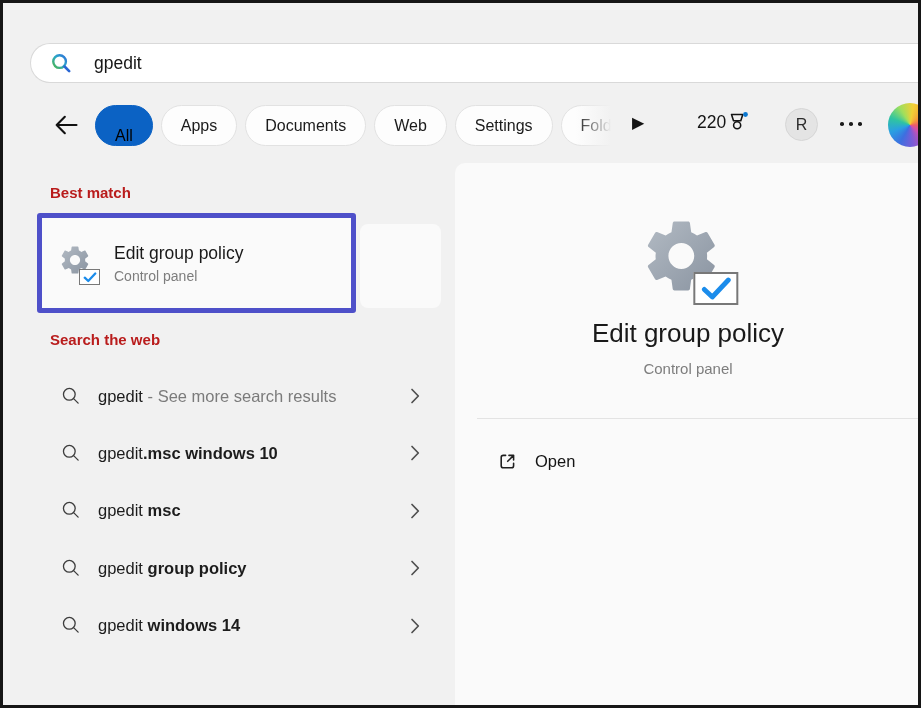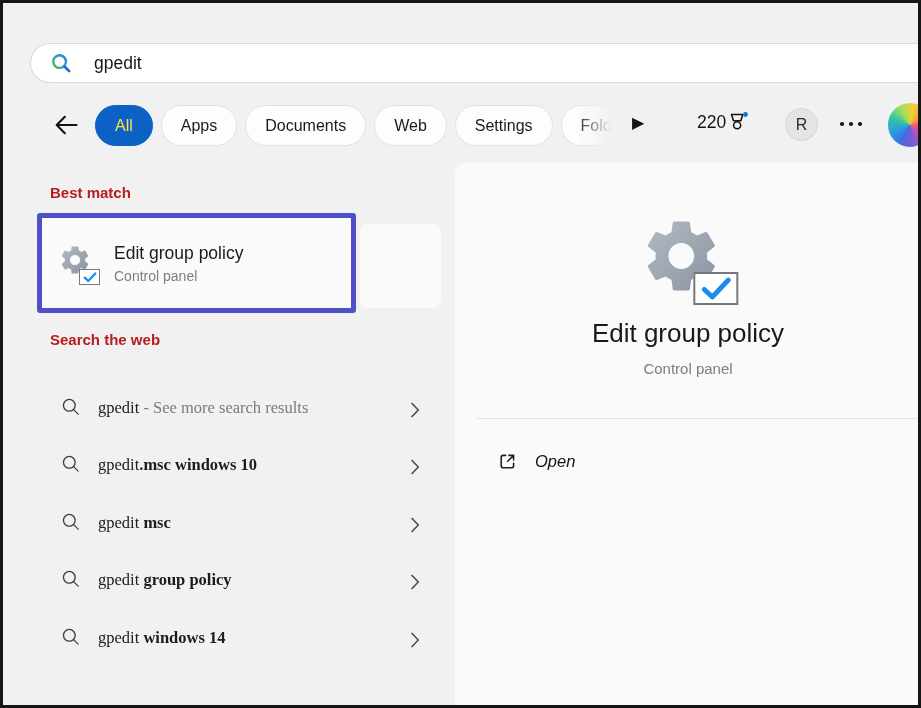--- a/index.html
+++ b/index.html
@@ -26,21 +26,21 @@
 
   
   .filterrow{position:absolute; left:0; top:103px; right:0; height:44px; z-index:5;}
   .back-btn{position:absolute; left:52px; top:8px; width:28px; height:28px; cursor:pointer;}
   .pills{position:absolute; left:95px; top:1px; display:flex; gap:8px; align-items:center;}
   .pill{
     height:41px; border-radius:21px; padding:0 19px; display:flex; align-items:center;
     background:#fdfdfd; border:1px solid #e2e2e2; font-size:16px; color:#1b1b1b;
     white-space:nowrap; cursor:pointer;
   }
-  .pill.active{background:var(--accent); border-color:var(--accent); color:#fde047;}
+  .pill.active{background:var(--accent); border-color:var(--accent); color:#000000;align-items:flex-end;}
   .pill-clip{position:relative; width:57px; height:43px; overflow:hidden;}
   .pill-clip .pill{position:absolute; left:0; top:1px;}
   .pill-clip::after{
     content:""; position:absolute; inset:0;
     background:linear-gradient(90deg, rgba(241,241,241,0) 25%, var(--page-bg) 88%);
   }
   .scroll-more{position:absolute; left:632px; top:10px; font-size:16px; color:#141414; cursor:pointer;}
   .rewards{position:absolute; left:697px; top:7px; display:flex; align-items:center; gap:0; cursor:pointer;}
   .rewards-count{font-size:17.5px; color:#141414;}
   .avatar{
@@ -78,44 +78,43 @@
   .gear-wrap{position:relative; width:100%; height:100%;}
   .gear-wrap svg.gear{position:absolute; left:0; top:0;}
   .checkbox{
     position:absolute; background:#fff; border:2px solid #787878;
     display:flex; align-items:center; justify-content:center;
   }
   .app-icon .checkbox{right:-2px; bottom:-2px; width:21px; height:16px; border-width:1.5px;}
 
   .suggestions{position:absolute; left:40px; top:374px; width:392px;}
   .srow{
-    height:44px; margin-bottom:13.4px; display:flex; align-items:flex-end; cursor:pointer;
+    height:44px; margin-bottom:13.4px; display:flex; align-items:center; cursor:pointer;
     border-radius:6px;
-    font-family:Liberation Serif, serif;
   }
   .srow .sicon{margin-left:21px; width:21px; height:21px; flex:0 0 auto;}
   .srow .stext{margin-left:16px; font-size:16.5px; color:#1c1c1c; white-space:pre;}
   .stext .rest-bold{font-weight:700;}
   .stext .rest-muted{color:#7b7b7b;}
   .srow .chev{margin-left:auto; margin-right:12px; width:10px; height:16px; flex:0 0 auto;}
 
   
   .preview{
     position:absolute; left:455px; top:163px; right:0; bottom:0;
     background:var(--card-bg); border-radius:10px 0 0 0; z-index:4;
   }
   .preview .big-icon{position:absolute; left:50%; transform:translateX(-54%); top:50px; width:92px; height:88px;}
   .big-icon .checkbox{right:-8px; bottom:-4px; width:45px; height:33px;}
   .preview-title{position:absolute; left:0; right:0; top:155px; text-align:center;
     font-size:26px; color:#191919;}
   .preview-sub{position:absolute; left:0; right:0; top:197px; text-align:center;
     font-size:15px; color:#7d7d7d;}
   .pdivider{position:absolute; left:22px; right:0; top:255px; height:1px; background:#e3e3e3;}
   .open-row{position:absolute; left:14px; right:14px; top:278px; height:40px;
-    display:flex; align-items:center; border-radius:6px; cursor:pointer;font-style:italic;}
+    display:flex; align-items:center; border-radius:6px; cursor:pointer;}
   .open-row .oicon{margin-left:28px; width:21px; height:21px; flex:0 0 auto;}
   .open-row .olabel{margin-left:17px; font-size:16.5px; color:#141414;}
 </style>
 </head>
 <body>
 
 <svg width="0" height="0" style="position:absolute">
   <defs>
     <linearGradient id="magGrad" x1="0" y1="1" x2="1" y2="0">
       <stop offset="0" stop-color="#4db54d"></stop>

